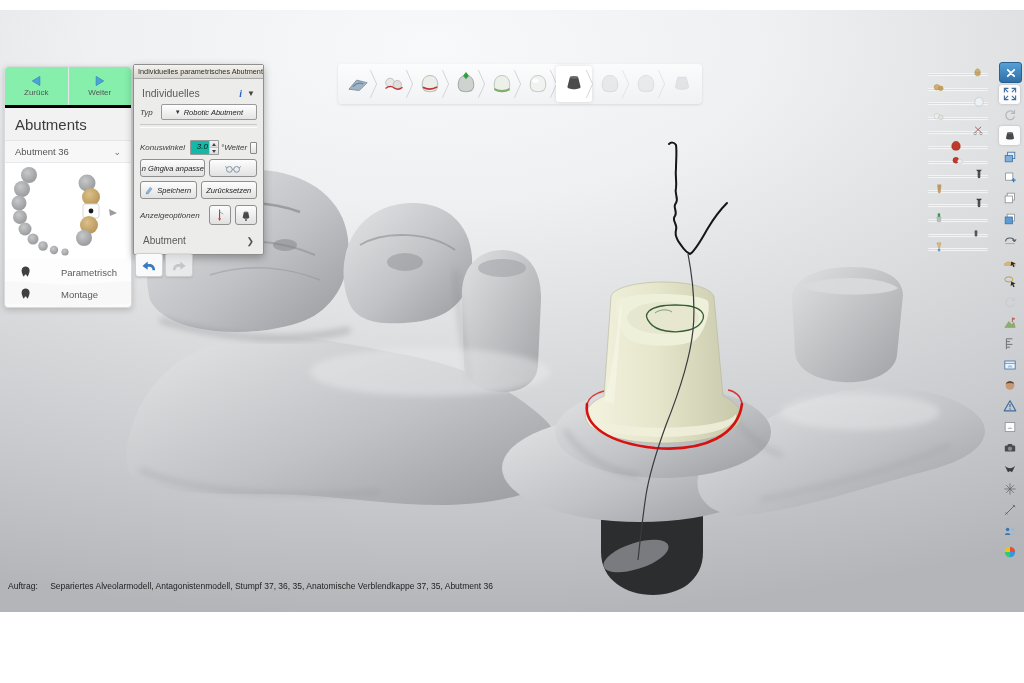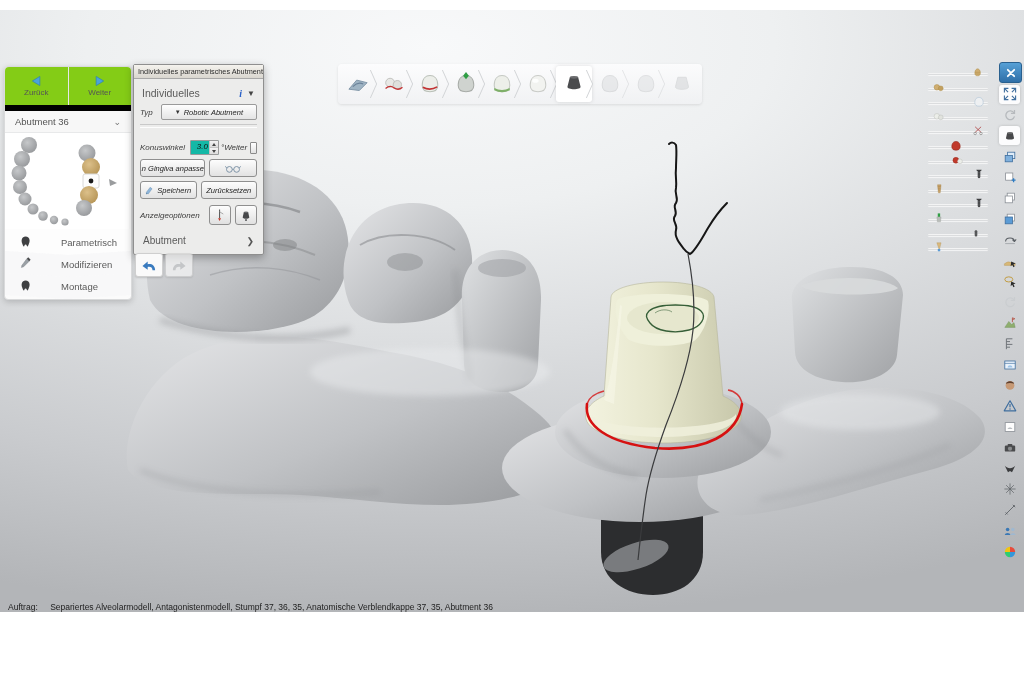--- a/index.html
+++ b/index.html
@@ -5,21 +5,21 @@
   html,body{margin:0;padding:0;background:#fff;}
   #page{position:relative;width:1024px;height:683px;overflow:hidden;background:#fff;
         font-family:"Liberation Sans",sans-serif;-webkit-font-smoothing:antialiased;}
   #canvas{position:absolute;left:0;top:10px;width:1024px;height:602px;
     background:radial-gradient(120% 95% at 42% 6%, #f8f9fa 0%, #eef0f1 28%, #dcdee0 52%, #c9cbce 76%, #b3b5b8 100%);}
   #scene{position:absolute;left:0;top:0;width:1024px;height:683px;}
 
   
   .panel{position:absolute;left:4px;top:66px;width:126px;background:#fbfbfb;border:1px solid #d9dadb;
          border-radius:4px;box-shadow:0 2px 6px rgba(0,0,0,.18);}
-  .pnav{display:flex;height:38px;background:#84cc16;border-bottom:6px solid #000000;border-radius:4px 4px 0 0;}
+  .pnav{display:flex;height:38px;background:#86efac;border-bottom:3px solid #000000;border-radius:4px 4px 0 0;}
   .pnav-btn{flex:1;display:flex;flex-direction:column;align-items:center;justify-content:center;cursor:default;}
   .pnav-btn + .pnav-btn{border-left:1px solid #e6e7e8;}
   .pnav-btn span{font-size:8px;color:#555;margin-top:1px;}
   .ptitle{padding:8px 10px 7px;background:#f2f2f2;font-size:15px;color:#3c3c3c;border-bottom:1px solid #e4e5e6;}
   .psel{display:flex;align-items:center;justify-content:space-between;padding:5px 10px;background:#f7f7f7;
         font-size:9.5px;color:#555;border-bottom:1px solid #e8e9ea;}
   .psel .chev{color:#777;font-size:9px;}
   .arch{background:#fff;display:block;}
   .mode-list{background:transparent;}
   .mode-row{position:relative;height:26px;display:flex;align-items:center;gap:27px;padding-left:13px;
@@ -87,21 +87,21 @@
   .sl-thumb{position:absolute;top:0;width:14px;height:14px;}
 
   
   .tools{position:absolute;left:999px;top:62px;width:23px;}
   .tool-btn{width:21px;height:19px;margin-bottom:1.8px;border-radius:3px;display:flex;align-items:center;justify-content:center;}
   .tool-btn.highlight{background:#fcfcfd;box-shadow:0 0 3px rgba(0,0,0,.18);}
   .tool-btn.blue{background:linear-gradient(#56a0d6,#2f6fa8);border:1px solid #29608f;}
   .tool-btn.disabled{opacity:.5;}
 
   
-  .status{position:absolute;left:8px;top:602px;font-size:8.5px;color:#1d1d1d;}
+  .status{position:absolute;left:8px;top:581px;font-size:8.5px;color:#1d1d1d;}
   .status b{font-weight:normal;margin-right:10px;}
 </style>
 </head>
 <body>
 
 <div id="page">
   <div id="canvas"></div>
 
   <div id="scene">
     <svg width="1024" height="683" viewBox="0 0 1024 683">
@@ -290,20 +290,21 @@
           </svg>
         <span>Zurück</span>
       </div>
       <div class="pnav-btn">
         <svg width="15" height="12" viewBox="0 0 18 14">
           <path d="M5 1.5 L14 7 L5 12.5 Z" fill="#4aa3dc" stroke="#2f7db3" stroke-width=".8"></path>
           </svg>
         <span>Weiter</span>
       </div>
     </div>
+    <div class="ptitle">Abutments</div>
     <div class="psel">
       <span>Abutment 36</span>
       <span class="chev">⌄</span>
     </div>
     <svg class="arch" width="124" height="96" viewBox="0 0 124 96">
       <defs>
         <radialGradient id="tg" cx=".4" cy=".35" r=".8">
           <stop offset="0" stop-color="#c6c8ca"></stop>
             <stop offset="1" stop-color="#8f9194"></stop>
         </radialGradient>
@@ -336,27 +337,20 @@
     </svg>
     <div class="mode-list">
         <div class="mode-row active">
           <svg width="16" height="16" viewBox="0 0 20 20">
             <path d="M4.5 8 C4.5 4.5 7 3 9.5 3 C12 3 14.5 4.5 14.5 8 C14.5 10 14 11 13.5 12.5 C13.2 13.6 12.5 15.5 11.7 15.5 C10.8 15.5 11.2 13 9.5 13 C7.8 13 8.2 15.5 7.3 15.5 C6.5 15.5 5.8 13.6 5.5 12.5 C5 11 4.5 10 4.5 8 Z" fill="#3f4042"></path>
           </svg>
           <span class="lbl">Parametrisch</span>
         </div>
         <div class="mode-row">
           <svg width="16" height="16" viewBox="0 0 20 20">
-            <path d="M11 3.5 L14 6.5 L7 13.5 L4.2 14.3 L5 11.5 Z" fill="#9aa0a6" stroke="#707478" stroke-width=".5"></path>
-            <path d="M11 3.5 L14 6.5 L15.8 4.7 L12.8 1.7 Z" fill="#4a4b4d"></path>
-          </svg>
-          <span class="lbl">Modifizieren</span>
-        </div>
-        <div class="mode-row">
-          <svg width="16" height="16" viewBox="0 0 20 20">
             <path d="M4.5 8 C4.5 4.5 7 3 9.5 3 C12 3 14.5 4.5 14.5 8 C14.5 10 14 11 13.5 12.5 C13.2 13.6 12.5 15.5 11.7 15.5 C10.8 15.5 11.2 13 9.5 13 C7.8 13 8.2 15.5 7.3 15.5 C6.5 15.5 5.8 13.6 5.5 12.5 C5 11 4.5 10 4.5 8 Z" fill="#3f4042"></path>
           </svg>
           <span class="lbl">Montage</span>
         </div>
       </div>
   </div>
 
   <div class="dlg">
     <div class="dlg-title">Individuelles parametrisches Abutment</div>
     <div class="dlg-body">

